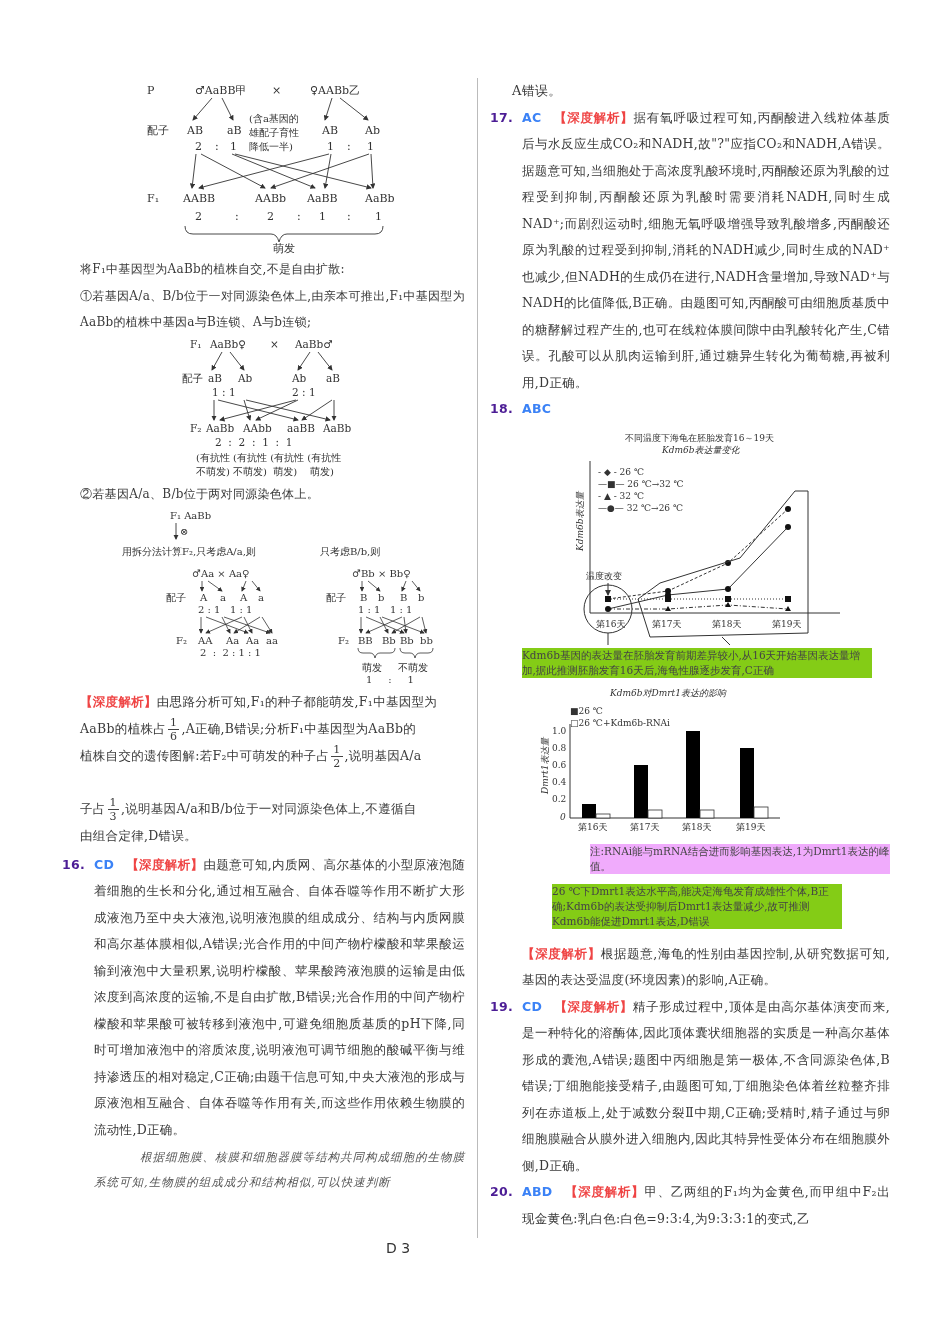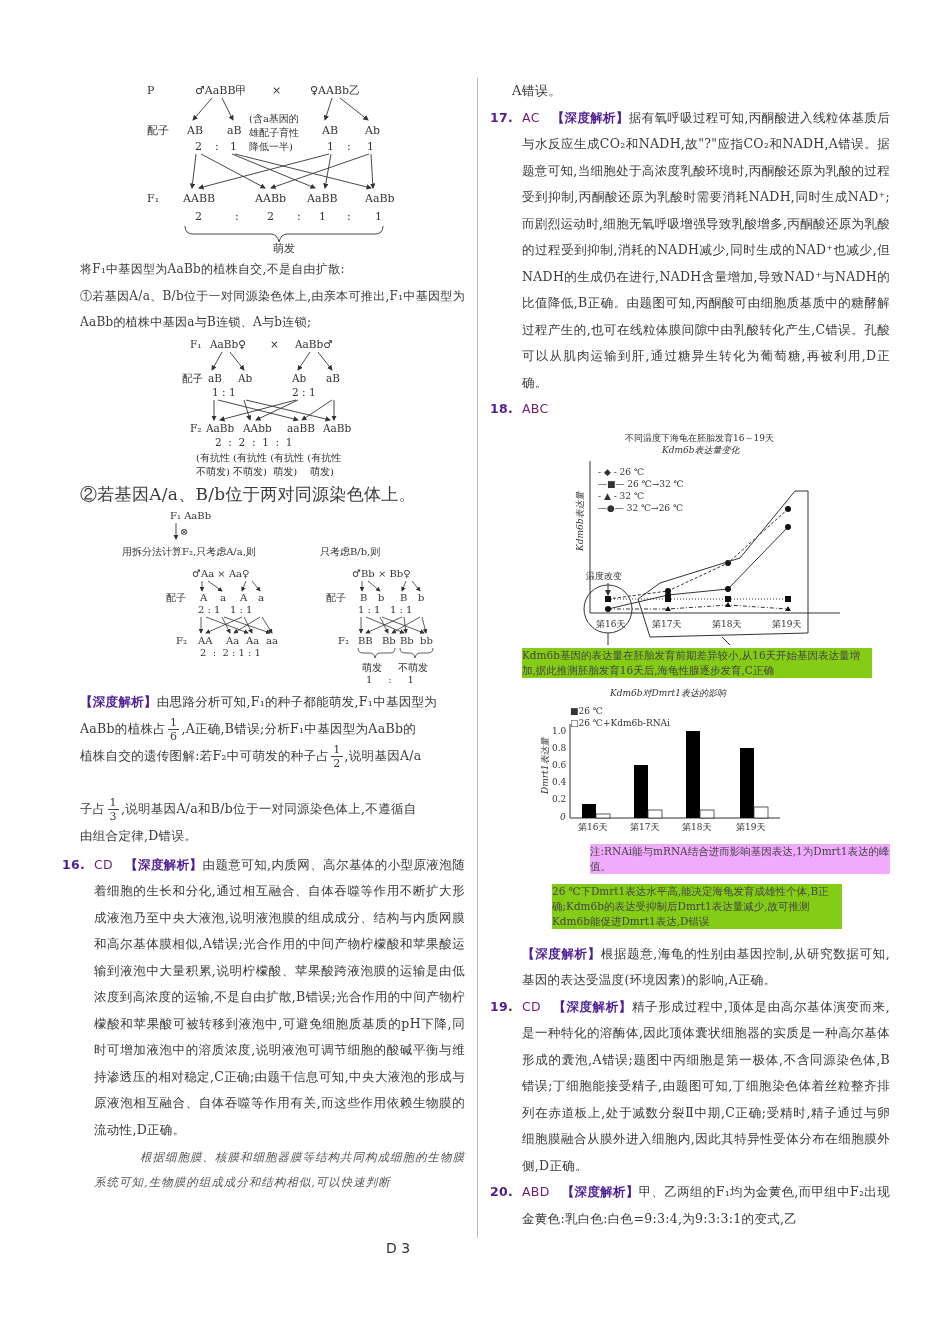--- a/index.html
+++ b/index.html
@@ -4,22 +4,22 @@
 <style>
   * { box-sizing: border-box; margin: 0; padding: 0; }
   body { width: 950px; height: 1344px; background: #fff; font-family: "DejaVu Serif", "Liberation Serif", serif; color: #333; position: relative; overflow: hidden; }
   .page { position: absolute; left: 0; top: 0; width: 950px; height: 1344px; }
   .divider { position: absolute; left: 477px; top: 78px; width: 1px; height: 1160px; background: #bbb; }
   .col-left { position: absolute; left: 80px; top: 78px; width: 385px; }
   .col-right { position: absolute; left: 490px; top: 78px; width: 400px; }
   .para { font-size: 12.5px; line-height: 26.5px; text-align: justify; letter-spacing: 0.3px; color: #3a3a3a; }
   .q { position: relative; padding-left: 32px; }
   .qnum { position: absolute; left: 0; top: 0; font-family: "DejaVu Sans", sans-serif; font-weight: bold; font-size: 12.5px; color: #4c1d95; }
-  .qans { font-family: "DejaVu Sans", sans-serif; font-weight: normal; margin-right: 12px; color: #701a75; }
-  .tag { font-weight: bold; color: #4c1d95; }
+  .qans { font-family: "DejaVu Sans", sans-serif; font-weight: bold; margin-right: 12px; color: #3b82f6; }
+  .tag { font-weight: bold; color: #ef4444; }
   .italic-hint { font-size: 11.5px; font-style: italic; color: #555; line-height: 25px; text-indent: 4em; letter-spacing: 1px; }
   .frac { display: inline-block; vertical-align: middle; text-align: center; font-size: 11px; line-height: 13px; margin: 0 2px; }
   .frac span { display: block; }
   .frac .num { border-bottom: 1px solid #444; padding: 0 2px; }
   svg text { font-family: "DejaVu Serif", "Liberation Serif", serif; }
   .footer { position: absolute; left: 0; width: 796px; top: 1240px; text-align: center; font-family: "DejaVu Sans", sans-serif; font-size: 14px; color: #333; }
   .anno { font-size: 10.5px; line-height: 15px; color: #444; background: #84cc16; }
 </style>
 </head>
 <body>
@@ -120,21 +120,21 @@
         <line x1="138" y1="64" x2="218" y2="84"></line>
         <line x1="164" y1="64" x2="170" y2="84"></line>
         <line x1="166" y1="64" x2="250" y2="84"></line>
         <line x1="216" y1="64" x2="140" y2="84"></line>
         <line x1="218" y1="64" x2="176" y2="84"></line>
         <line x1="252" y1="64" x2="222" y2="84"></line>
         <line x1="254" y1="64" x2="254" y2="84"></line>
       </g>
     </svg>
 
-    <p class="para" style="font-size:17px;">②若基因A/a、B/b位于两对同源染色体上。</p>
+    <p class="para" style="font-size:12px;">②若基因A/a、B/b位于两对同源染色体上。</p>
 
     <svg width="385" height="180" viewBox="0 0 385 180" style="display:block;">
       <g font-size="10" fill="#333">
         <text x="90" y="12">F₁ AaBb</text>
         <line x1="96" y1="16" x2="96" y2="32" stroke="#333" stroke-width="0.9" marker-end="url(#ah)"></line>
         <text x="100" y="28">⊗</text>
         <text x="42" y="48">用拆分法计算F₂,只考虑A/a,则</text>
         <text x="240" y="48">只考虑B/b,则</text>
         <text x="112" y="70">♂Aa × Aa♀</text>
         <text x="272" y="70">♂Bb × Bb♀</text>

